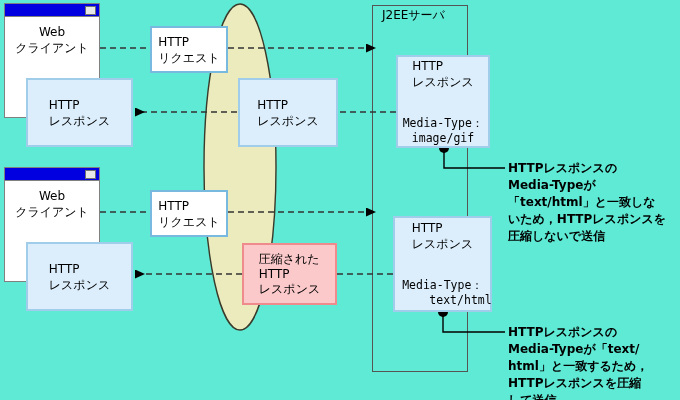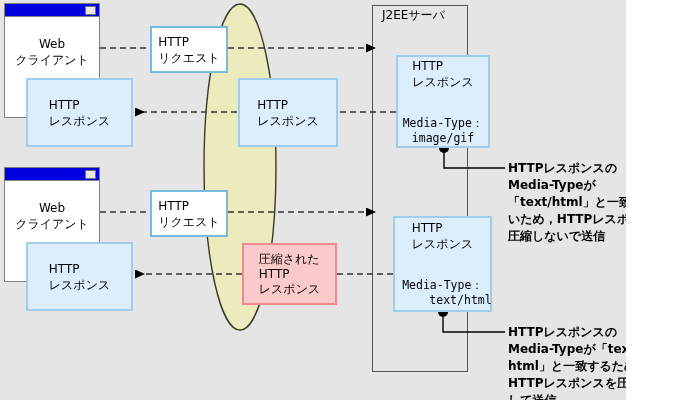--- a/index.html
+++ b/index.html
@@ -5,23 +5,23 @@
   html, body {
     margin: 0;
     padding: 0;
     background: #ffffff;
   }
   body {
     font-family: "DejaVu Sans", sans-serif;
   }
   #canvas {
     position: relative;
-    width: 626px;
+    width: 680px;
     height: 400px;
-    background: #e5e5e5;
+    background: #5eead4;
     overflow: hidden;
   }
 
   
   .browser {
     position: absolute;
     background: #ffffff;
     border: 1px solid #808080;
     box-sizing: border-box;
   }
@@ -39,21 +39,21 @@
     right: 3px;
     width: 11px;
     height: 9px;
     background: #e8e8e8;
     border: 1px solid #707070;
     box-sizing: border-box;
   }
   .browser-label {
     position: absolute;
     left: 0; right: 0;
-    top: 32px;
+    top: 20px;
     text-align: center;
     font-size: 12px;
     line-height: 16px;
     color: #000000;
     white-space: pre-line;
   }
 
   
   .dbox {
     position: absolute;

